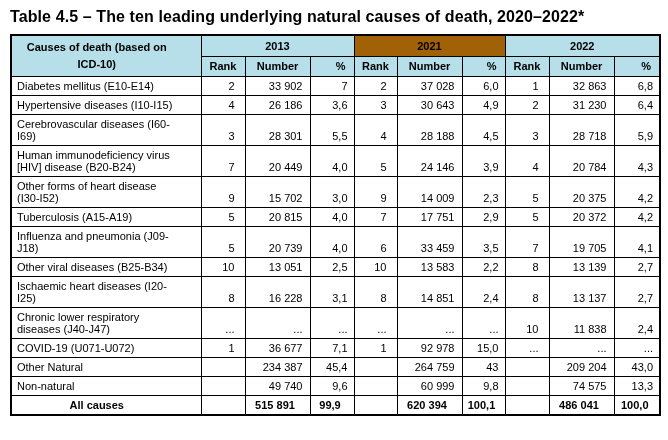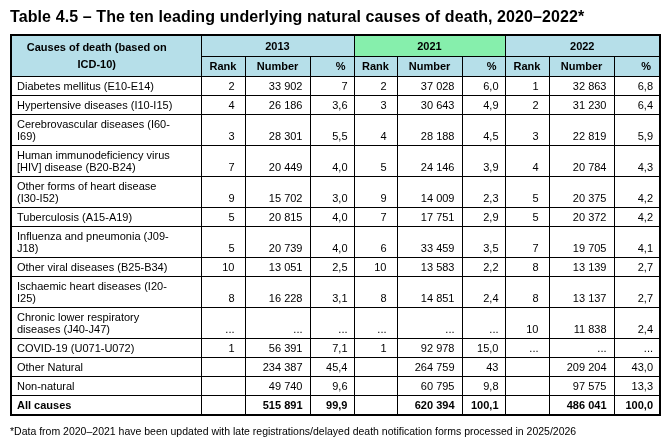--- a/index.html
+++ b/index.html
@@ -14,21 +14,21 @@
   th { background:#b6dfe9; font-weight:bold; }
   th.year { text-align:center; }
   th.sub { text-align:center;margin-top:27px; }
   th.sub.pct-h { text-align:right; padding-right:8px; }
   th.corner { text-align:center; vertical-align:middle; padding-left:5px; padding-right:24px; line-height:17px; }
   td.cause { text-align:left; vertical-align:top; padding-left:5px; padding-right:24px; }
   td.val { text-align:right; vertical-align:bottom; }
   td.rank { padding-right:10px; }
   td.number { padding-right:7px; }
   td.pct { padding-right:6px; }
-  tr.bold-row td { font-weight:bold; }
+  tr.bold-row td { font-weight:bold;text-align:center; }
   .footnotes { margin-top:9px; font-size:10.5px; }
   .footnotes p { margin:0 0 10px 0; }
 </style>
 </head>
 <body style="background: rgb(255, 255, 255);">
 
 <div class="page">
   <div class="title">Table 4.5 – The ten leading underlying natural causes of death, 2020–2022*</div>
 
   <table>
@@ -41,21 +41,21 @@
         <col style="width:65px">
         <col style="width:43px">
       <col style="width:44px">
         <col style="width:65px">
         <col style="width:46px">
     </colgroup>
     <thead>
       <tr>
         <th rowspan="2" class="corner" style="background: rgb(182, 223, 233);">Causes of death (based on ICD-10)</th>
         <th colspan="3" class="year" style="background: rgb(182, 223, 233);">2013</th>
-        <th colspan="3" class="year" style="background: #86efac;">2021</th>
+        <th colspan="3" class="year" style="background: #a16207;">2021</th>
         <th colspan="3" class="year" style="background: rgb(182, 223, 233); margin-top: 32px;">2022</th>
       </tr>
       <tr>
         <th class="sub" style="background: rgb(182, 223, 233);">Rank</th>
         <th class="sub" style="background: rgb(182, 223, 233);">Number</th>
         <th class="sub pct-h" style="background: rgb(182, 223, 233);">%</th>
         <th class="sub" style="background: rgb(182, 223, 233);">Rank</th>
         <th class="sub" style="background: rgb(182, 223, 233);">Number</th>
         <th class="sub pct-h" style="background: rgb(182, 223, 233);">%</th>
         <th class="sub" style="background: rgb(182, 223, 233);">Rank</th>
@@ -90,21 +90,21 @@
         </tr>
         <tr>
           <td class="cause">Cerebrovascular diseases (I60-I69)</td>
           <td class="val rank">3</td>
           <td class="val number">28 301</td>
           <td class="val pct">5,5</td>
           <td class="val rank">4</td>
           <td class="val number">28 188</td>
           <td class="val pct">4,5</td>
           <td class="val rank">3</td>
-          <td class="val number">22 819</td>
+          <td class="val number">28 718</td>
           <td class="val pct">5,9</td>
         </tr>
         <tr>
           <td class="cause">Human immunodeficiency virus [HIV] disease (B20-B24)</td>
           <td class="val rank">7</td>
           <td class="val number">20 449</td>
           <td class="val pct">4,0</td>
           <td class="val rank">5</td>
           <td class="val number">24 146</td>
           <td class="val pct">3,9</td>
@@ -180,21 +180,21 @@
           <td class="val rank">...</td>
           <td class="val number">...</td>
           <td class="val pct">...</td>
           <td class="val rank">10</td>
           <td class="val number">11 838</td>
           <td class="val pct">2,4</td>
         </tr>
         <tr>
           <td class="cause">COVID-19 (U071-U072)</td>
           <td class="val rank">1</td>
-          <td class="val number">56 391</td>
+          <td class="val number">36 677</td>
           <td class="val pct">7,1</td>
           <td class="val rank">1</td>
           <td class="val number">92 978</td>
           <td class="val pct">15,0</td>
           <td class="val rank">...</td>
           <td class="val number">...</td>
           <td class="val pct">...</td>
         </tr>
         <tr>
           <td class="cause">Other Natural</td>
@@ -207,38 +207,34 @@
           <td class="val rank"></td>
           <td class="val number">209 204</td>
           <td class="val pct">43,0</td>
         </tr>
         <tr>
           <td class="cause">Non-natural</td>
           <td class="val rank"></td>
           <td class="val number">49 740</td>
           <td class="val pct">9,6</td>
           <td class="val rank"></td>
-          <td class="val number">60 795</td>
+          <td class="val number">60 999</td>
           <td class="val pct">9,8</td>
           <td class="val rank"></td>
-          <td class="val number">97 575</td>
+          <td class="val number">74 575</td>
           <td class="val pct">13,3</td>
         </tr>
         <tr class="bold-row">
           <td class="cause">All causes</td>
           <td class="val rank"></td>
           <td class="val number">515 891</td>
           <td class="val pct">99,9</td>
           <td class="val rank"></td>
           <td class="val number">620 394</td>
           <td class="val pct">100,1</td>
           <td class="val rank"></td>
           <td class="val number">486 041</td>
           <td class="val pct">100,0</td>
         </tr>
       </tbody>
   </table>
 
-  <div class="footnotes">
-    <p>*Data from 2020–2021 have been updated with late registrations/delayed death notification forms processed in 2025/2026</p>
-
-  </div>
 </div>
 
 </body></html>

